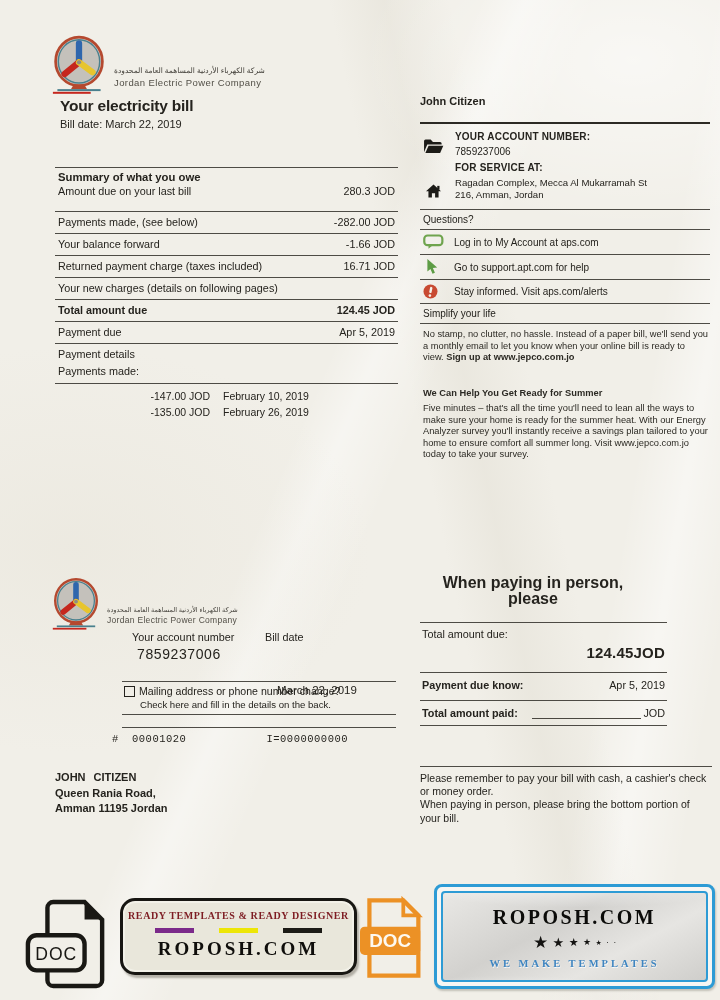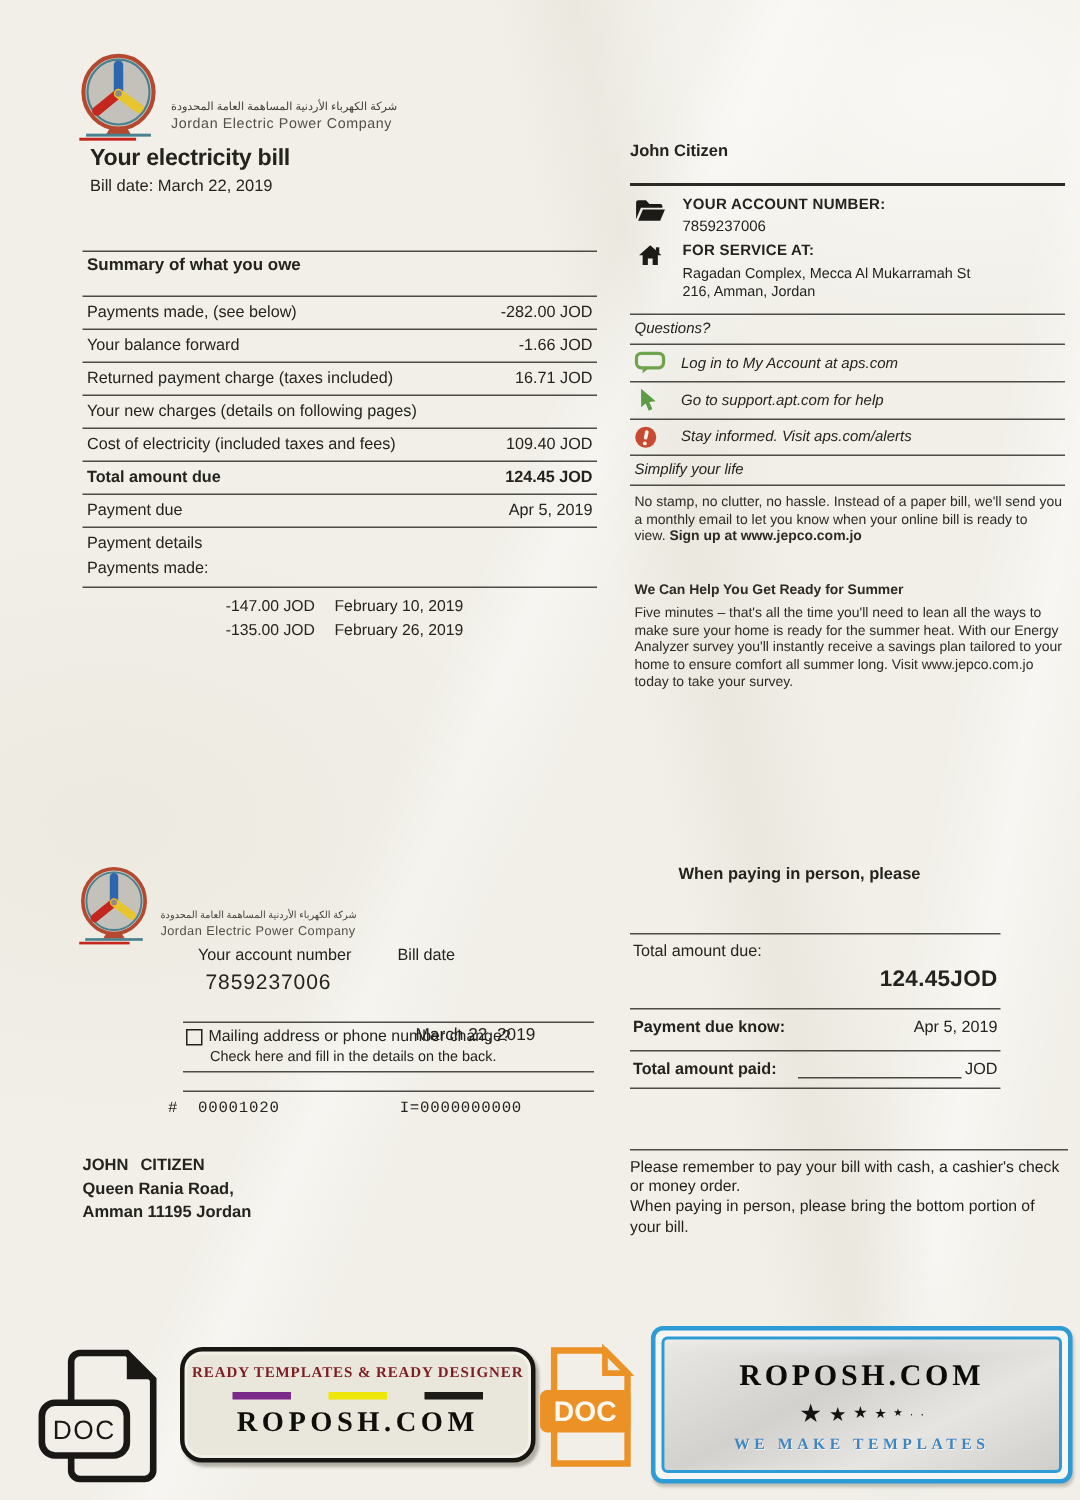--- a/index.html
+++ b/index.html
@@ -39,41 +39,41 @@
   .sdet div + div { margin-top:5px; }
   .paylist { padding:6px 0 0 85px; font-size:10.5px; }
   .payrow { display:flex; margin-bottom:4px; }
   .payrow .amt { width:70px; text-align:right; }
   .payrow .dte { margin-left:13px; }
 
   
   .rcol { left:420px; top:95px; width:290px; font-size:10px; }
   .rname { font-weight:bold; font-size:11px; margin-bottom:15px; }
   .racct { border-top:2px solid #2c2a24; padding:7px 0 8px 3px; }
-  .irow { display:flex; }
+  .irow { display:flex;align-items:flex-end; }
   .irow + .irow { margin-top:5px; }
   .icol { width:32px; flex:none; padding-top:1px; }
   .ilabel { font-weight:bold; font-size:10px; letter-spacing:0.2px; }
   .ivalue { margin-top:4px; font-size:10px; }
   .iaddr { margin-top:4px; font-size:9.6px; line-height:12px; }
-  .qrow { border-top:1px solid rgba(48,46,40,0.85); padding:4px 0 4px 3px; display:flex; align-items:center;font-style:italic; }
+  .qrow { border-top:1px solid rgba(48,46,40,0.85); padding:4px 0 4px 3px; display:flex; align-items:center; }
   .qrow .icol2 { width:31px; flex:none; display:flex; align-items:center; }
   .ppanel { border-top:1px solid rgba(48,46,40,0.85); padding:5px 2px 0 3px; font-size:9.3px; line-height:11.5px; color:#2c2a24; }
   .ppanel .bold-h { font-weight:bold;margin-top:24px; }
   .ppanel .p2 { margin-top:4px; }
 
   
   .stub-logo { left:52px; top:576px; display:flex; align-items:flex-end; }
   .logo-svg-sm { width:48px; height:56px; }
   .co-names-sm { margin-left:7px; margin-bottom:7px; }
   .co-ar-sm { font-size:6.5px; color:#43403a; direction:rtl; text-align:left; }
   .co-en-sm { font-size:8.5px; color:#524f47; letter-spacing:0.3px; margin-top:1px; }
   .lbl-sm { font-size:10.8px; }
   .acct-num-big { font-size:14px; letter-spacing:0.6px; }
-  .bring { left:420px; top:575px; width:226px; text-align:center; font-weight:bold; font-size:11px; line-height:16px; }
+  .bring { left:420px; top:575px; width:226px; text-align:center; font-weight:bold; font-size:16px; line-height:16px; }
   .btable { left:420px; top:622px; width:247px; font-size:10.8px; }
   .brow1 { border-top:1px solid rgba(48,46,40,0.85); padding:5px 2px 11px; }
   .btotal { text-align:right; font-weight:bold; font-size:15px; margin-top:4px; letter-spacing:0.2px; }
   .brow2 { border-top:1px solid rgba(48,46,40,0.85); display:flex; justify-content:space-between; padding:6px 2px 9px; }
   .brow2 .blab { font-weight:bold; }
   .brow3 { border-top:1px solid rgba(48,46,40,0.85); border-bottom:1px solid rgba(48,46,40,0.85); display:flex; align-items:flex-start; padding:6px 2px 6px; }
   .brow3 .blab { font-weight:bold; }
   .blank-line { flex:1; border-bottom:1px solid #4a4740; height:12px; margin:0 2px 0 14px; }
   .cbx { left:122px; top:681px; width:274px; border-top:1px solid rgba(48,46,40,0.85); border-bottom:1px solid rgba(48,46,40,0.85); padding:3px 2px 4px 2px; }
   .cbx-r1 { display:flex; align-items:center; }
@@ -138,40 +138,40 @@
       <div class="co-ar">شركة الكهرباء الأردنية المساهمة العامة المحدودة</div>
       <div class="co-en">Jordan Electric Power Company</div>
     </div>
   </div>
   <div class="abs bill-title">Your electricity bill</div>
   <div class="abs bill-date">Bill date: March 22, 2019</div>
 
   <div class="abs sum">
     <div class="line-t sec1">
       <div class="sum-hd">Summary of what you owe</div>
+      <div class="flexrow">
+        <span>Amount due on your last bill</span>
+        <span>280.3 JOD</span>
+      </div>
     </div>
     <div class="line-t srow flexrow">
       <span>Payments made, (see below)</span>
       <span>-282.00 JOD</span>
     </div>
     <div class="line-t srow flexrow">
       <span>Your balance forward</span>
       <span>-1.66 JOD</span>
     </div>
     <div class="line-t srow flexrow">
       <span>Returned payment charge (taxes included)</span>
       <span>16.71 JOD</span>
     </div>
     <div class="line-t srow flexrow">
       <span>Your new charges (details on following pages)</span>
       <span></span>
-    </div>
-    <div class="line-t srow flexrow">
-      <span>Cost of electricity (included taxes and fees)</span>
-      <span>109.40 JOD</span>
     </div>
     <div class="line-t srow flexrow bold">
       <span>Total amount due</span>
       <span>124.45 JOD</span>
     </div>
     <div class="line-t srow flexrow">
       <span>Payment due</span>
       <span>Apr 5, 2019</span>
     </div>
     <div class="line-t sdet">

